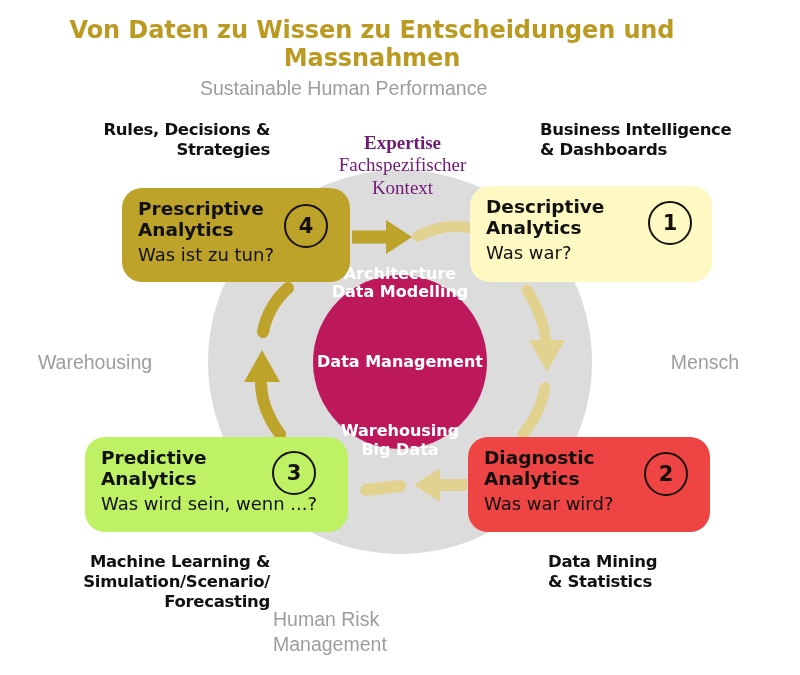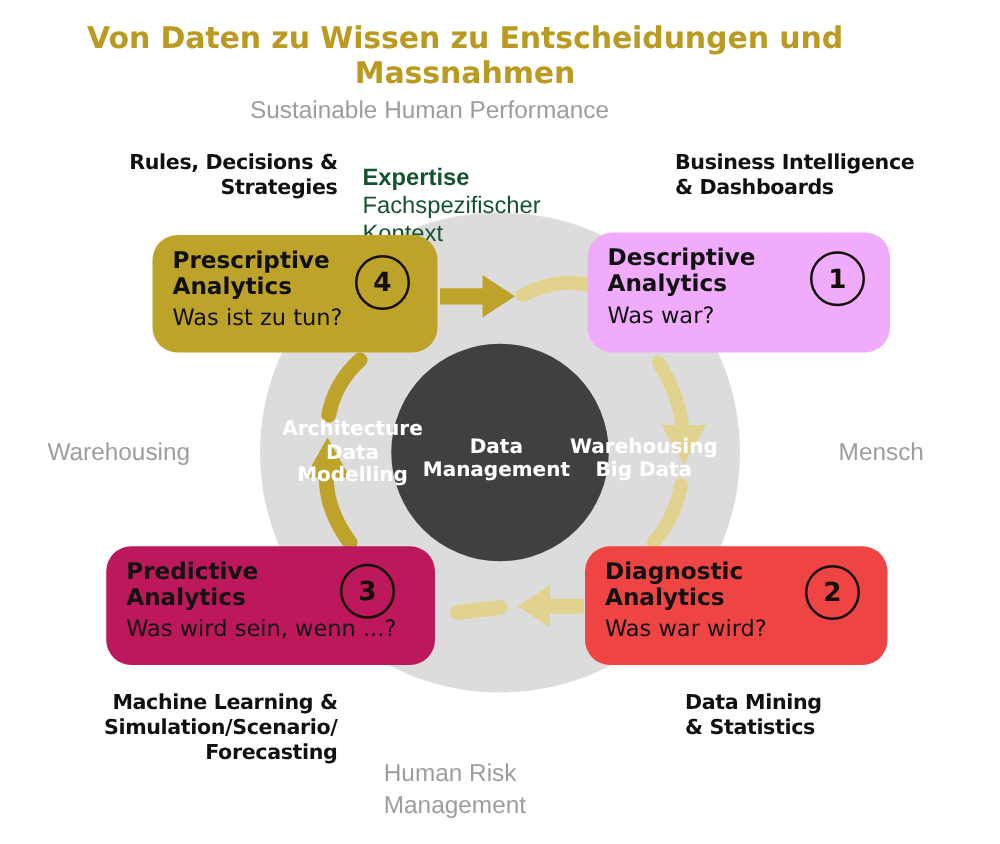--- a/index.html
+++ b/index.html
@@ -30,58 +30,59 @@
     color:#9d9d9d;
     font-size:19.5px;
     font-weight:400;
     font-family:"Liberation Sans", sans-serif;
     line-height:1.30;
     white-space:pre-line;
   }
   #lbl-top{left:200px;top:76px;width:400px;}
   #lbl-left{left:0px;top:350px;width:190px;text-align:center;}
   #lbl-right{left:620px;top:350px;width:170px;text-align:center;}
-  #lbl-bottom{left:307px;top:607px;width:220px;}
+  #lbl-bottom{left:273px;top:607px;width:220px;}
 
   
   .cap{
     position:absolute;
     color:#111111;
     font-weight:bold;
     font-size:16.5px;
     line-height:1.20;
     font-family:"DejaVu Sans", sans-serif;
     letter-spacing:-0.3px;
     white-space:pre-line;
   }
   #cap-tl{left:60px;top:120px;width:210px;text-align:right;}
   #cap-tr{left:540px;top:120px;width:215px;text-align:left;}
   #cap-bl{left:38px;top:552px;width:232px;text-align:right;}
   #cap-br{left:548px;top:552px;width:200px;text-align:left;}
 
   
   #expertise{
     position:absolute;left:290px;top:132px;width:225px;
-    color:#14532d;
-    font-family:Liberation Sans, sans-serif;
+    text-align:center;color:#701a75;
+    font-family:Liberation Serif, serif;
     line-height:1.18;
   }
   #expertise .e1{font-size:19px;font-weight:bold;display:block;}
   #expertise .e2{font-size:19px;font-weight:400;display:block;white-space:pre-line;}
 
   
   #core{
     position:absolute;left:313px;top:275px;width:174px;height:174px;
     border-radius:50%;
-    background:#404040;
+    background:#be185d;
     color:#ffffff;
-    display:flex;flex-direction:row;align-items:center;justify-content:center;
+    display:flex;flex-direction:column;align-items:center;justify-content:center;
     text-align:center;
     font-family:"DejaVu Sans", sans-serif;
     font-weight:bold;
+    gap:42px;
   }
   #core .grp{font-size:16px;line-height:1.16;white-space:pre-line;}
   #core .grp+.grp{margin-top:9px;}
 
   
   .abox{
     position:absolute;
     border-radius:20px;
     box-sizing:border-box;
     padding:11px 14px 10px 16px;
@@ -97,27 +98,27 @@
     display:flex;align-items:center;justify-content:center;
     font-size:21px;font-weight:bold;
     font-family:"DejaVu Sans", sans-serif;
     color:#15100a;
     background:transparent;
   }
 
   #box-prescriptive{left:122px;top:188px;width:228px;height:94px;background:#bda32a;}
   #box-prescriptive .numc{right:22px;top:16px;}
 
-  #box-descriptive{left:470px;top:186px;width:242px;height:96px;background:#f0abfc;}
+  #box-descriptive{left:470px;top:186px;width:242px;height:96px;background:#fef9c3;}
   #box-descriptive .numc{right:20px;top:15px;}
 
   #box-diagnostic{left:468px;top:437px;width:242px;height:95px;background:#ef4444;}
   #box-diagnostic .numc{right:22px;top:15px;}
 
-  #box-predictive{left:85px;top:437px;width:263px;height:95px;background:#be185d;}
+  #box-predictive{left:85px;top:437px;width:263px;height:95px;background:#bef264;}
   #box-predictive .numc{right:32px;top:14px;}
 
   svg{position:absolute;left:0;top:0;width:800px;height:675px;pointer-events:none;}
 </style>
 </head>
 <body>
 
 <div id="stage">
 
   <svg viewBox="0 0 800 675">

